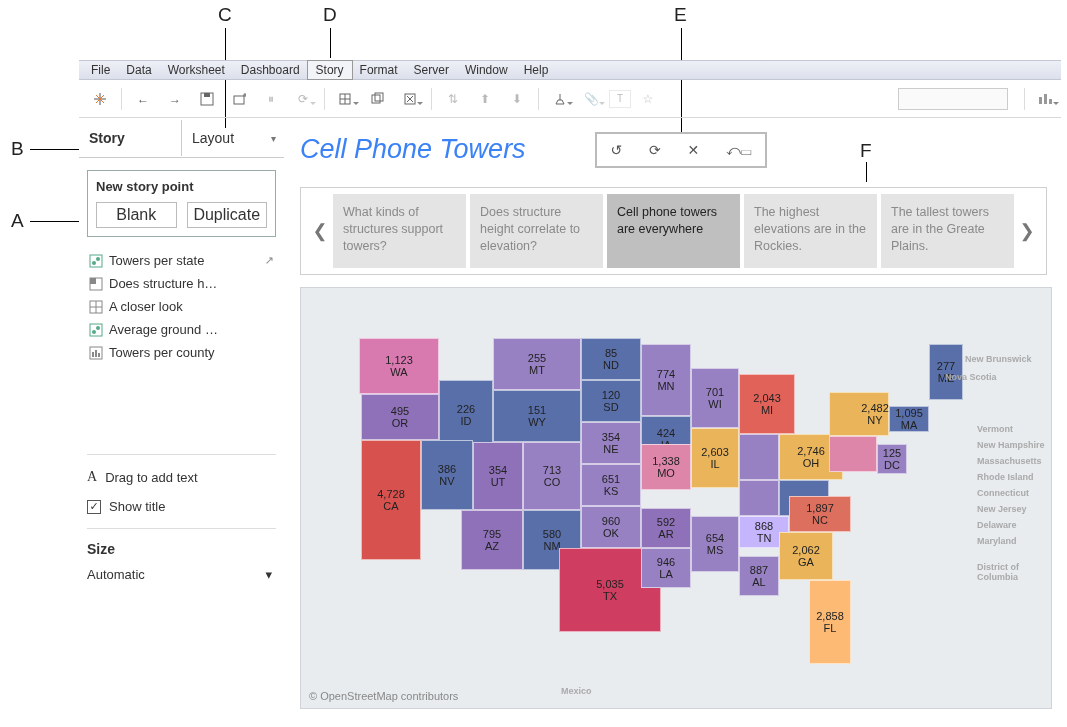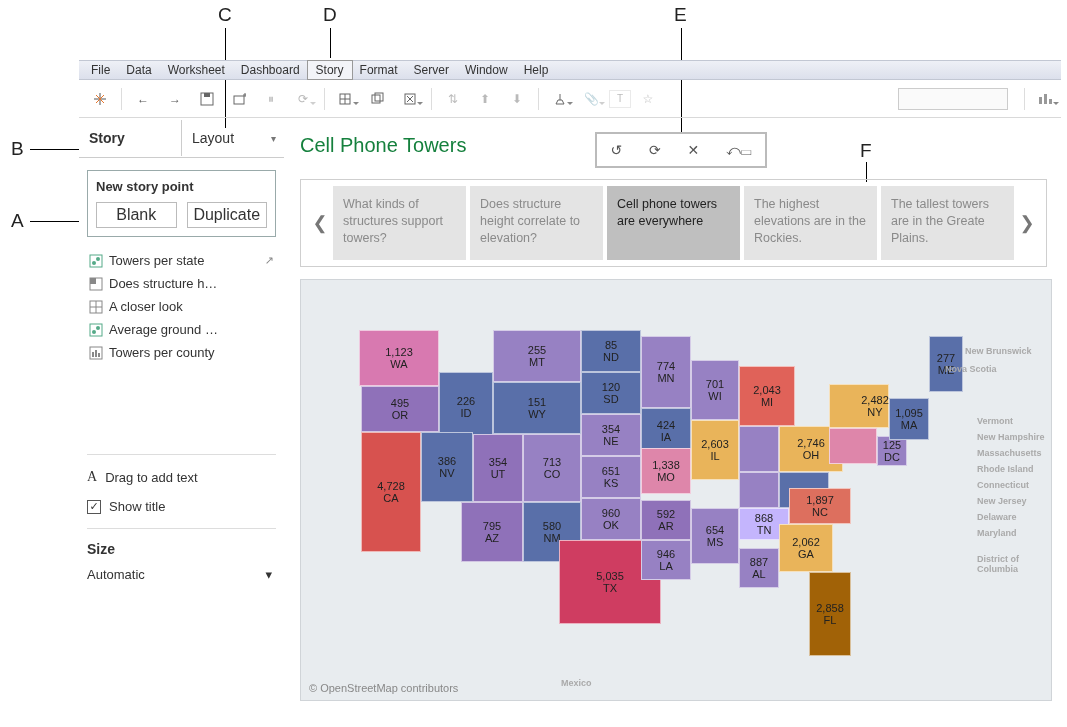--- a/index.html
+++ b/index.html
@@ -91,21 +91,21 @@
   .size { margin:14px 8px; border-top:1px solid #ddd; padding-top:12px; }
   .size-title { font-weight:bold; font-size:14px; margin-bottom:10px; }
   .size-sel { display:flex; justify-content:space-between; align-items:center; font-size:13px; padding-right:4px; }
   .canvas {
     position:absolute;
     left:284px; top:118px;
     width:777px;
     bottom:0;
     padding:16px 14px 0 16px;
   }
-  .story-title { font-size:20px; color:#15803d; font-weight:400; }
+  .story-title { font-size:27px; color:#3b82f6; font-weight:400;font-style:italic; }
   .sp-tools {
     position:absolute; left:596px; top:133px;
     width:170px; height:34px;
     border:1px double #bbb;
     background:#fff;
     display:flex; align-items:center; justify-content:space-around;
     box-shadow: inset 0 0 0 2px #fff, 0 0 0 1px #bbb;
   }
   .sp-tools span { color:#555; font-size:14px; }
   .nav {
@@ -407,21 +407,21 @@
           <div>TX</div>
         </div>
         <div class="state" style="left: 340px; top: 56px; width: 50px; height: 72px; background: rgb(151, 129, 195);">
           <div>774</div>
           <div>MN</div>
         </div>
         <div class="state" style="left: 340px; top: 128px; width: 50px; height: 46px; background: rgb(89, 111, 169);">
           <div>424</div>
           <div>IA</div>
         </div>
-        <div class="state" style="left: 340px; top: 168px; width: 50px; height: 46px; background: rgb(222, 134, 170);">
+        <div class="state" style="left: 340px; top: 156px; width: 50px; height: 46px; background: rgb(222, 134, 170);">
           <div>1,338</div>
           <div>MO</div>
         </div>
         <div class="state" style="left: 340px; top: 220px; width: 50px; height: 40px; background: rgb(143, 113, 185);">
           <div>592</div>
           <div>AR</div>
         </div>
         <div class="state" style="left: 340px; top: 260px; width: 50px; height: 40px; background: rgb(151, 129, 195);">
           <div>946</div>
           <div>LA</div>
@@ -458,34 +458,34 @@
           <div>AL</div>
         </div>
         <div class="state" style="left: 478px; top: 244px; width: 54px; height: 48px; background: rgb(233, 180, 90);">
           <div>2,062</div>
           <div>GA</div>
         </div>
         <div class="state" style="left: 488px; top: 208px; width: 62px; height: 36px; background: rgb(221, 111, 94);">
           <div>1,897</div>
           <div>NC</div>
         </div>
-        <div class="state" style="left: 508px; top: 292px; width: 42px; height: 84px; background: #a16207;">
+        <div class="state" style="left: 508px; top: 292px; width: 42px; height: 84px; background: #fdba74;">
           <div>2,858</div>
           <div>FL</div>
         </div>
         <div class="state" style="left: 528px; top: 104px; width: 60px; height: 44px; background: rgb(233, 180, 90); padding-left: 32px;">
           <div>2,482</div>
           <div>NY</div>
         </div>
         <div class="state" style="left: 528px; top: 148px; width: 48px; height: 36px; background: rgb(222, 134, 170);"></div>
         <div class="state" style="left: 576px; top: 156px; width: 30px; height: 30px; background: rgb(151, 129, 195);">
           <div>125</div>
           <div>DC</div>
         </div>
-        <div class="state" style="left: 588px; top: 118px; width: 40px; height: 42px; background: rgb(89, 111, 169); align-items: center;">
+        <div class="state" style="left: 588px; top: 118px; width: 40px; height: 26px; background: rgb(89, 111, 169); align-items: center;">
           <div>1,095</div>
           <div>MA</div>
         </div>
         <div class="state" style="left: 628px; top: 56px; width: 34px; height: 56px; background: rgb(89, 111, 169);">
           <div>277</div>
           <div>ME</div>
         </div>
       </div>
     <div id="sidelabels">
         <div class="legend-label" style="left: 664px; top: 66px;">New Brunswick</div>

